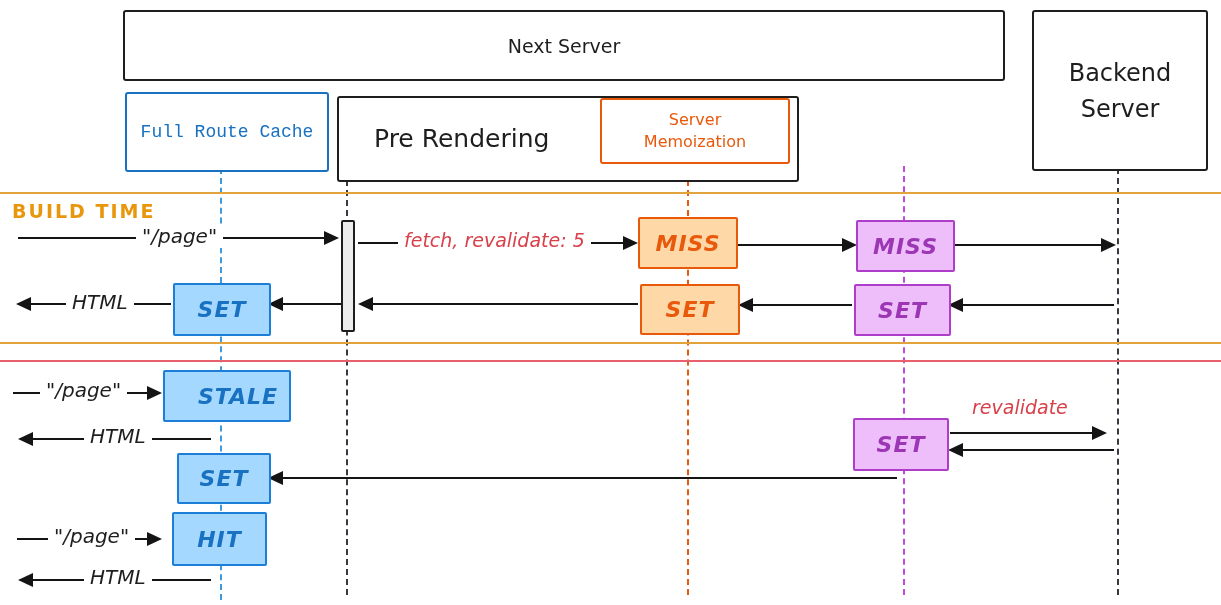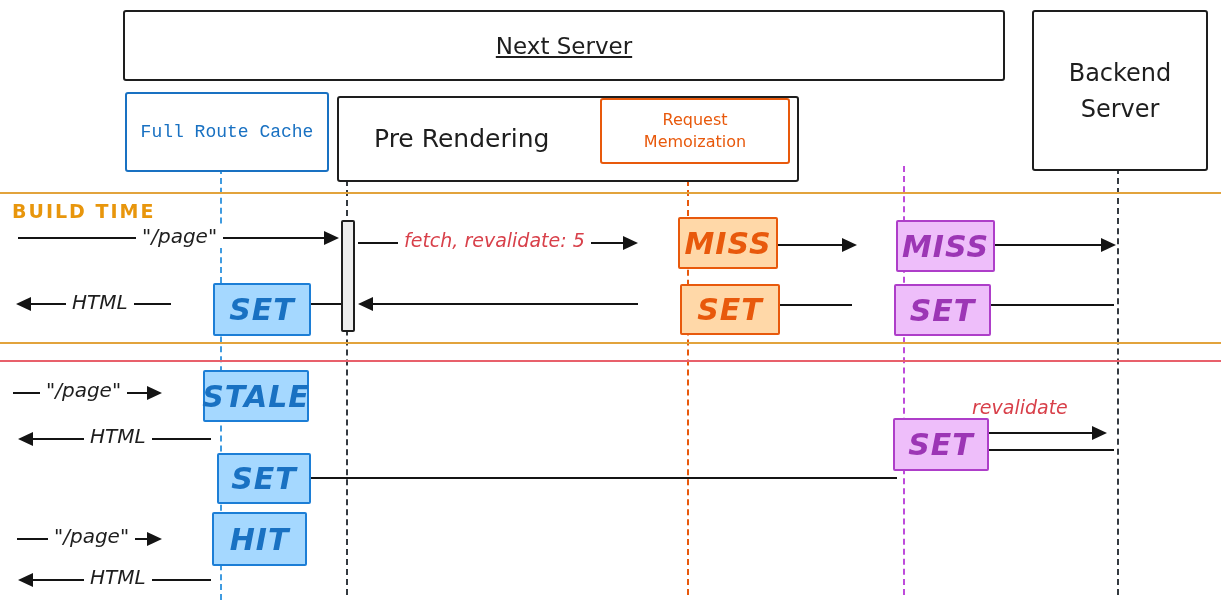--- a/index.html
+++ b/index.html
@@ -28,37 +28,37 @@
   .arrow.hl::before{content:'';position:absolute;left:-2px;top:-8px;width:0;height:0;
        border-right:15px solid #141414;border-top:7px solid transparent;border-bottom:7px solid transparent;}
 
   
   .msg{position:absolute;background:#fff;padding:0 6px;font-size:20px;font-style:italic;
        white-space:nowrap;z-index:3;}
   .msg.red{color:#d8404a;font-size:19px;}
 
   
   .state{position:absolute;display:flex;align-items:center;justify-content:center;
-         font-size:30px;font-weight:600;letter-spacing:1px;border-radius:2px;z-index:5;font-style:italic;margin-left:40px;}
+         font-size:22px;font-weight:600;letter-spacing:1px;border-radius:2px;z-index:5;font-style:italic;}
   .state.blue{background:#a5d8ff;border:2px solid #1c7ed6;color:#1971c2;}
   .state.orange{background:#ffd8a8;border:2px solid #e8590c;color:#e8590c;}
   .state.purple{background:#eebefa;border:2px solid #ae3ec9;color:#9c36b5;}
 
   .activation{position:absolute;left:341px;top:220px;width:10px;height:108px;background:#ededed;
               border:2px solid #1e1e1e;border-radius:2px;z-index:2;}
 
   .phase-label{position:absolute;left:12px;top:200px;font-size:19px;font-weight:bold;
                letter-spacing:2px;color:#e8960c;z-index:3;}
 
   .elapsed{position:absolute;left:558px;top:349px;width:125px;height:34px;background:#ffd2d2;
            border:2px solid #e8606b;color:#e23d4d;display:flex;align-items:center;justify-content:center;
            font-size:17px;font-weight:600;z-index:6;}
 
   
-  .t-next{font-size:23px;text-decoration:underline;}
+  .t-next{font-size:19px;}
   .t-backend{font-size:24px;line-height:1.5;}
   .t-frc{color:#1971c2;font-size:18px;}
   .t-pre{font-size:25px;}
   .t-rm{color:#e8590c;font-size:16px;line-height:1.35;}
   .t-dc{color:#be4bdb;font-size:18px;}
 </style>
 </head>
 <body>
 
 <div id="canvas">
@@ -70,21 +70,21 @@
     <span class="t-backend" style="width:110px;">Backend Server</span>
   </div>
 
   <div class="box thin" style="left:125px;top:92px;width:200px;height:76px;border-color:#1971c2;font-family:Liberation Mono, monospace;">
     <span class="t-frc">Full Route Cache</span>
   </div>
   <div class="box" style="left:337px;top:96px;width:458px;height:82px;">
     <span class="t-pre" style="position:absolute;left:35px;top:26px;">Pre Rendering</span>
   </div>
   <div class="box thin" style="left:600px;top:98px;width:186px;height:62px;border-color:#e8590c;z-index:5;">
-    <span class="t-rm" style="width:120px;">Request Memoization</span>
+    <span class="t-rm" style="width:120px;">Server Memoization</span>
   </div>
 
   <div class="lifeline blue" style="left:220px;top:168px;height:432px;"></div>
   <div class="lifeline" style="left:346px;top:170px;height:425px;"></div>
   <div class="lifeline orange" style="left:687px;top:160px;height:435px;"></div>
   <div class="lifeline purple" style="left:903px;top:166px;height:429px;"></div>
   <div class="lifeline" style="left:1117px;top:168px;height:427px;"></div>
 
   <div class="hline" style="top:192px;"></div>
   <div class="hline" style="top:342px;"></div>
@@ -110,21 +110,21 @@
   <div class="arrow hl" style="left:740px;top:304px;width:112px;"></div>
   <div class="state orange" style="left:640px;top:284px;width:96px;height:47px;">SET</div>
   <div class="arrow hl" style="left:360px;top:303px;width:278px;"></div>
   <div class="arrow hl" style="left:270px;top:303px;width:71px;"></div>
   <div class="state blue" style="left:173px;top:283px;width:94px;height:49px;">SET</div>
   <div class="arrow hl" style="left:18px;top:303px;width:153px;"></div>
   <div class="msg" style="left:66px;top:290px;">HTML</div>
 
   <div class="arrow hr" style="left:13px;top:392px;width:147px;"></div>
   <div class="msg" style="left:40px;top:378px;">"/page"</div>
-  <div class="state blue" style="left:163px;top:370px;width:102px;height:48px;">STALE</div>
+  <div class="state blue" style="left:163px;top:370px;width:102px;height:48px;padding-left:22px;">STALE</div>
   <div class="arrow hl" style="left:20px;top:438px;width:191px;"></div>
   <div class="msg" style="left:84px;top:424px;">HTML</div>
 
   <div class="state purple" style="left:853px;top:418px;width:92px;height:49px;">SET</div>
   <div class="msg red" style="left:966px;top:396px;background:transparent;">revalidate</div>
   <div class="arrow hr" style="left:950px;top:432px;width:155px;"></div>
   <div class="arrow hl" style="left:950px;top:449px;width:164px;"></div>
   <div class="arrow hl" style="left:270px;top:477px;width:627px;"></div>
   <div class="state blue" style="left:177px;top:453px;width:90px;height:47px;">SET</div>
 

